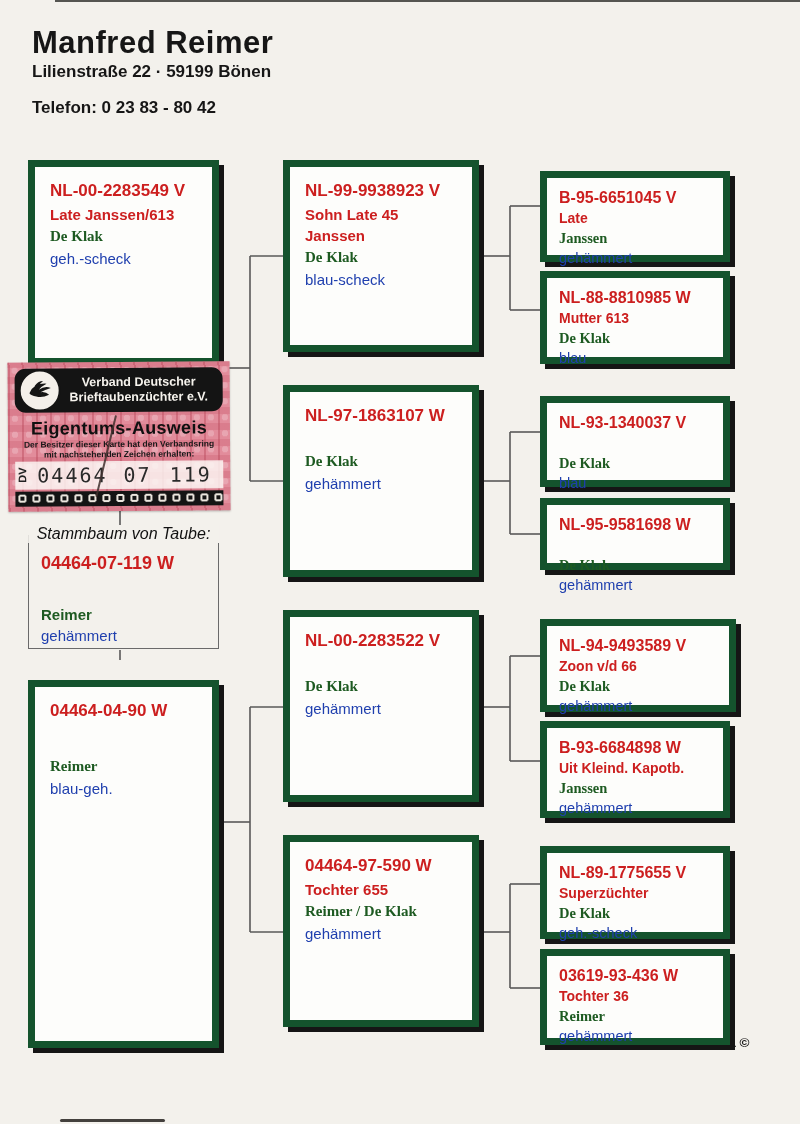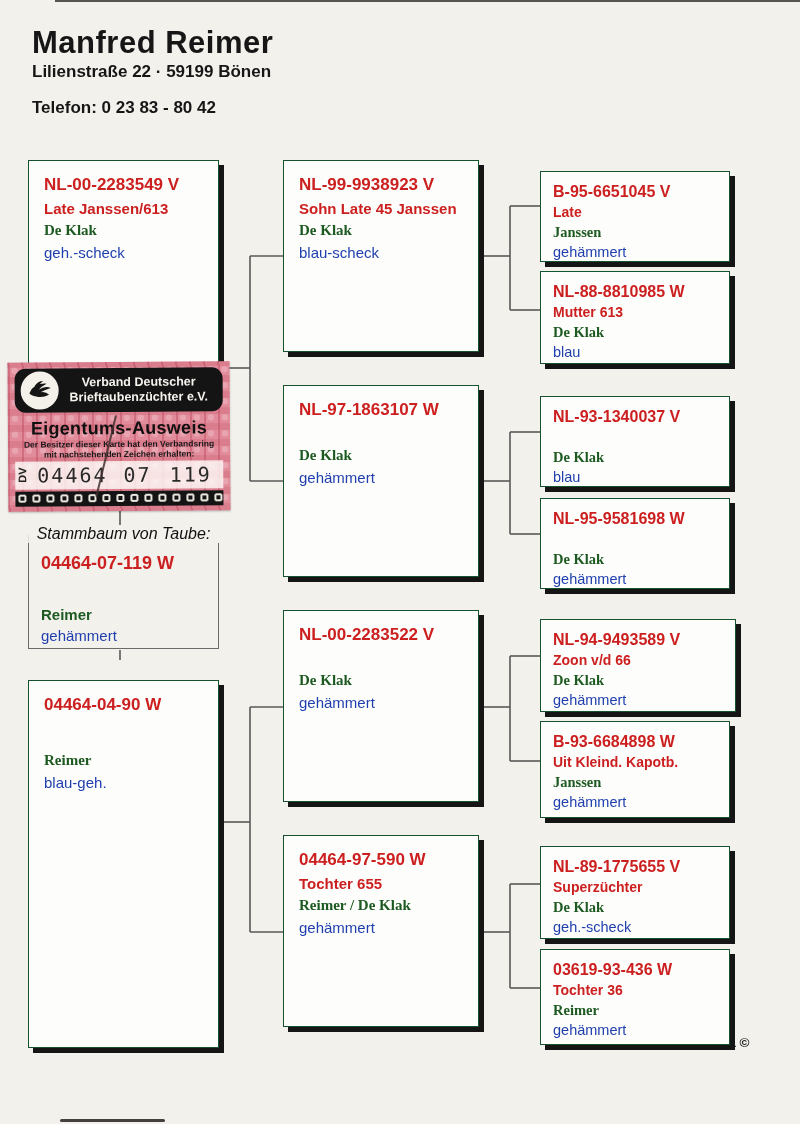--- a/index.html
+++ b/index.html
@@ -20,21 +20,21 @@
   
   .owner{position:absolute;left:32px;top:26px;color:var(--ink);}
   .owner-name{font-size:31px;font-weight:bold;letter-spacing:.5px;line-height:34px;}
   .owner-address{font-size:17px;font-weight:bold;margin-top:2px;}
   .owner-phone{font-size:17px;font-weight:bold;margin-top:16px;}
 
   
   svg.connectors{position:absolute;left:0;top:0;z-index:0;}
 
   
-  .pbox{position:absolute;z-index:1;background:#fdfdfb;border:1px solid #14532d;
+  .pbox{position:absolute;z-index:1;background:#fdfdfb;border:7px solid #14532d;
         box-shadow:5px 5px 0 0 #151515;box-sizing:border-box;padding:13px 15px;}
   .pbox .ring{color:var(--red);font-weight:bold;font-size:17px;line-height:22px;margin-bottom:2px;}
   .pbox .bname{color:var(--red);font-weight:bold;font-size:15px;line-height:21px;min-height:21px;margin-bottom:1px;}
   .pbox .strain{color:var(--green);font-weight:bold;font-size:15px;line-height:21px;margin-bottom:1px;font-family:Liberation Serif, serif;}
   .pbox .bcolor{color:var(--blue);font-size:15px;line-height:21px;}
   .pbox.small{padding:9px 12px;margin-top:9px;}
   .pbox.small .ring{font-size:16px;line-height:21px;margin-bottom:0;}
   .pbox.small .bname{font-size:14px;line-height:20px;min-height:20px;margin-bottom:0;}
   .pbox.small .strain{font-size:14.5px;line-height:20px;margin-bottom:0;}
   .pbox.small .bcolor{font-size:14.5px;line-height:20px;}
@@ -200,21 +200,21 @@
     <div class="bcolor">blau</div>
   </div>
 
   <div class="pbox small" style="left:540px;top:387px;width:190px;height:91px">
     <div class="ring">NL-93-1340037 V</div>
     <div class="bname"></div>
     <div class="strain">De Klak</div>
     <div class="bcolor">blau</div>
   </div>
 
-  <div class="pbox small" style="left:540px;top:489px;width:190px;height:91px">
+  <div class="pbox small" style="left:540px;top:489px;width:190px;height:72px">
     <div class="ring">NL-95-9581698 W</div>
     <div class="bname"></div>
     <div class="strain">De Klak</div>
     <div class="bcolor">gehämmert</div>
   </div>
 
   <div class="pbox small" style="left:540px;top:610px;width:196px;height:93px">
     <div class="ring">NL-94-9493589 V</div>
     <div class="bname">Zoon v/d 66</div>
     <div class="strain">De Klak</div>

